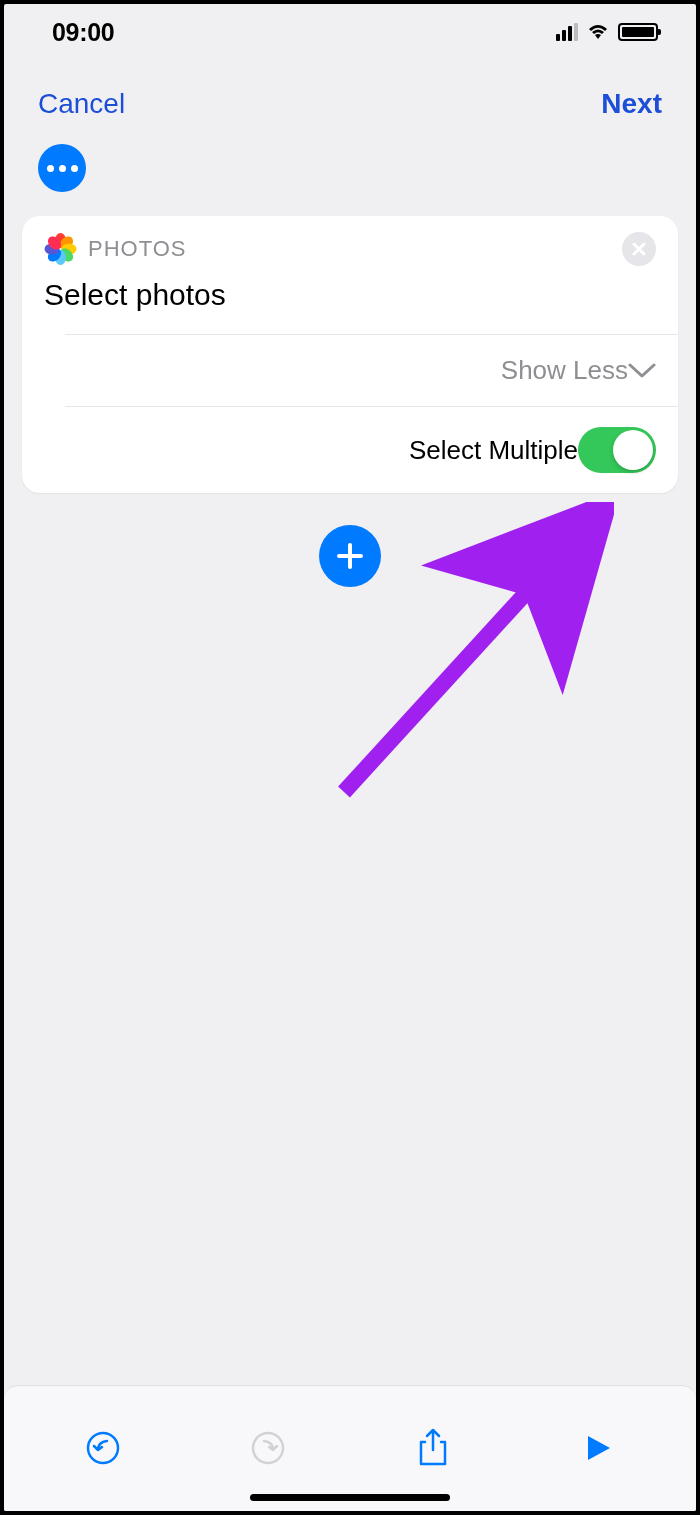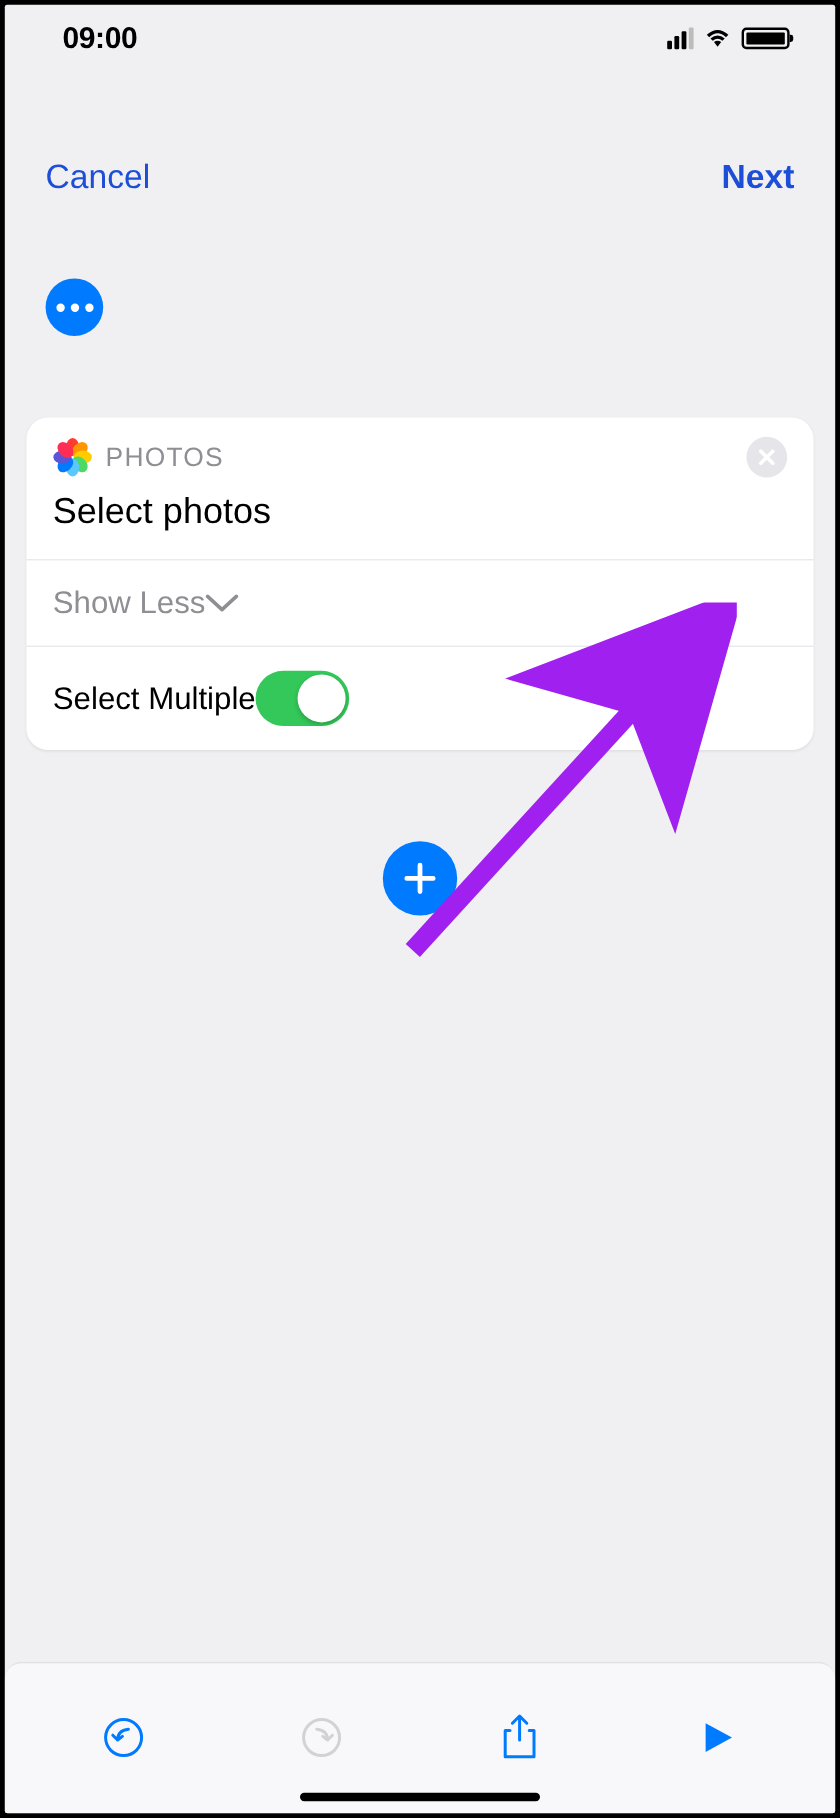--- a/index.html
+++ b/index.html
@@ -11,21 +11,20 @@
       position: relative;
     }
     .screen {
       position: absolute;
       top: 4px; left: 4px; right: 4px; bottom: 4px;
       background: #f0f0f2;
       display: flex;
       flex-direction: column;
       border-radius: 2px;
       overflow: hidden;
-      gap: 44px;
     }
     
     .status-bar {
       height: 56px;
       display: flex;
       align-items: center;
       justify-content: space-between;
       padding: 0 38px 0 48px;
       font-weight: 600;
     }
@@ -79,22 +78,23 @@
     }
     .card-app-label { color: #8e8e93; font-size: 22px; letter-spacing: 1px; font-weight: 500; }
     .close-x {
       margin-left: auto; width: 34px; height: 34px; border-radius: 50%; background: #e5e5ea;
       display: flex; align-items: center; justify-content: center; color: #fff; cursor: pointer;
     }
     .close-x svg { width: 16px; height: 16px; }
     .card-title { padding: 12px 32px 22px 22px; font-size: 30px; font-weight: 400; }
     .card-row {
       border-top: 1px solid #e5e5ea; padding: 20px 22px;
-      display: flex; justify-content: flex-start; align-items: center;
+      display: flex; justify-content: flex-end; align-items: center;
       font-size: 26px;
+      margin-left: 43px;
     }
     .card-row.muted { color: #8e8e93; }
     .chevron-down { color: #8e8e93; }
     .chevron-down svg { width: 28px; height: 16px; }
     .toggle {
       width: 78px; height: 46px; background: #34c759; border-radius: 23px; position: relative; cursor: pointer;
     }
     .toggle .knob {
       position: absolute; right: 3px; top: 3px; width: 40px; height: 40px; background: #fff; border-radius: 50%;
       box-shadow: 0 2px 4px rgba(0,0,0,0.2);

